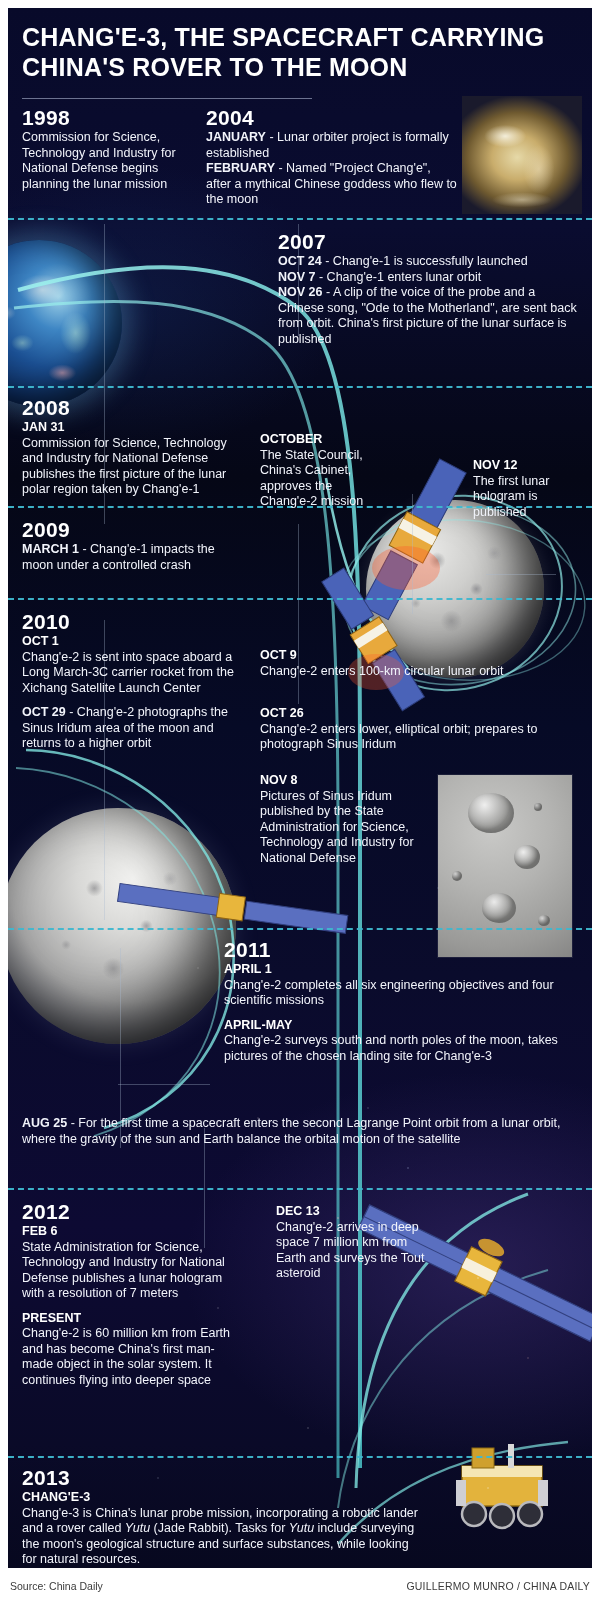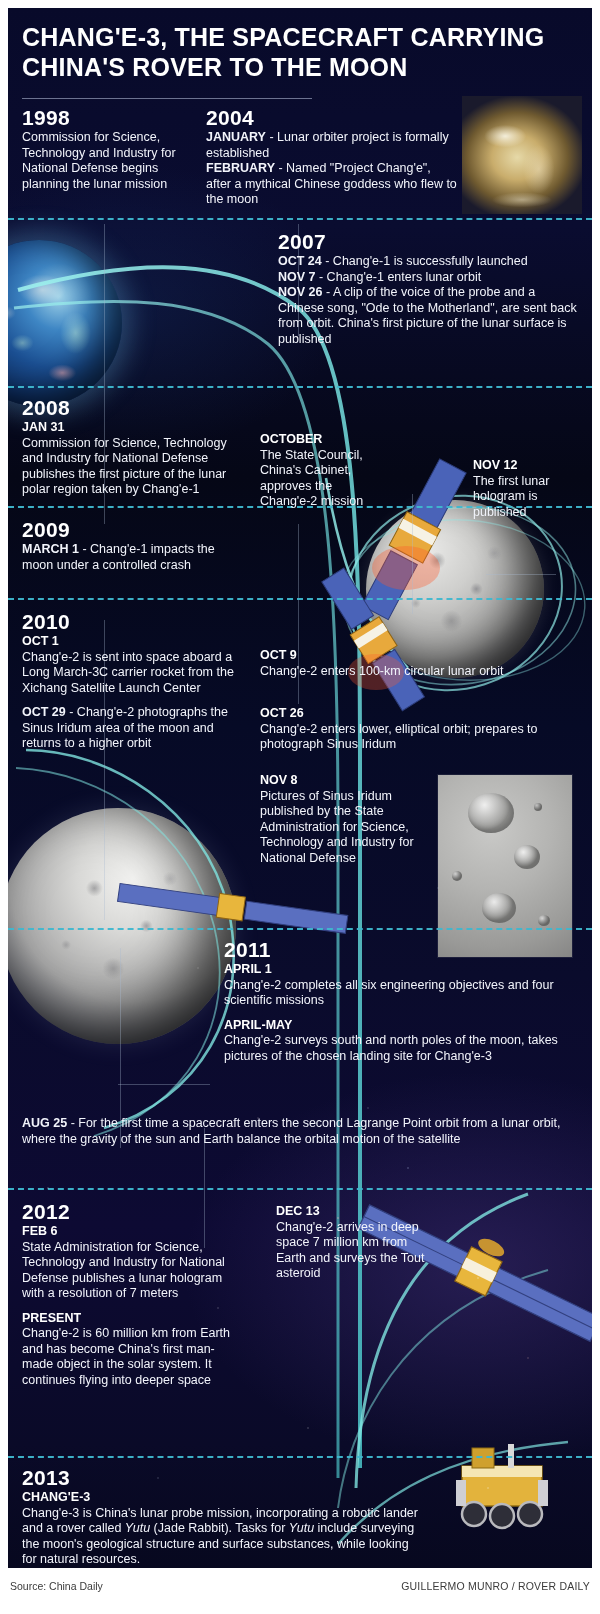--- a/index.html
+++ b/index.html
@@ -372,16 +372,16 @@
     <div class="blk" style="left:14px; top:1458px; width:400px;">
       <div class="yr">2013</div>
       <div class="lbl">CHANG'E-3</div>
       <div class="bdy"><span>Chang'e-3 is China's lunar probe mission, incorporating a robotic lander and a rover called </span><i>Yutu</i><span> (Jade Rabbit). Tasks for </span><i>Yutu</i><span> include surveying the moon's geological structure and surface substances, while looking for natural resources.</span></div>
     </div>
 
   </div>
 
   <div class="footer">
     <div class="src">Source: China Daily</div>
-    <div class="credit">GUILLERMO MUNRO / ROVER DAILY</div>
+    <div class="credit">GUILLERMO MUNRO / CHINA DAILY</div>
   </div>
 
 </div>
 
 </body></html>

